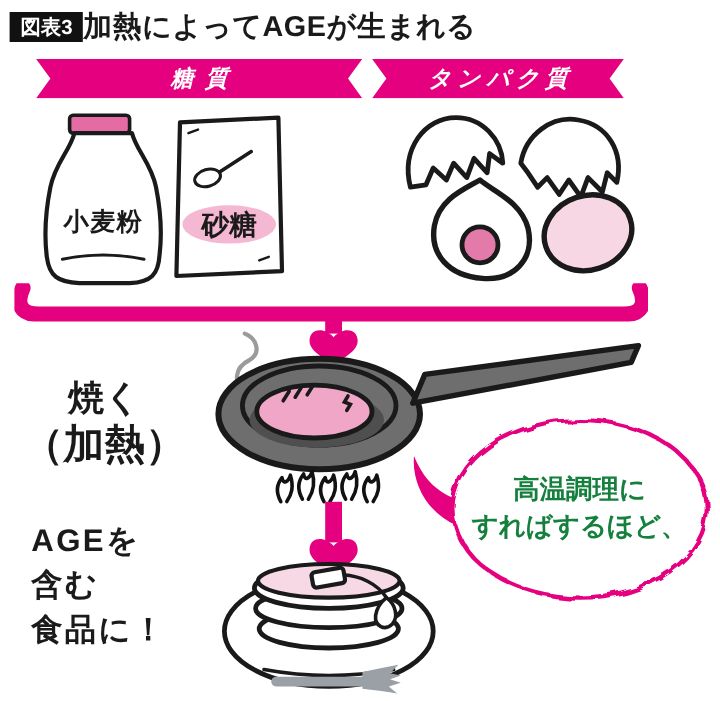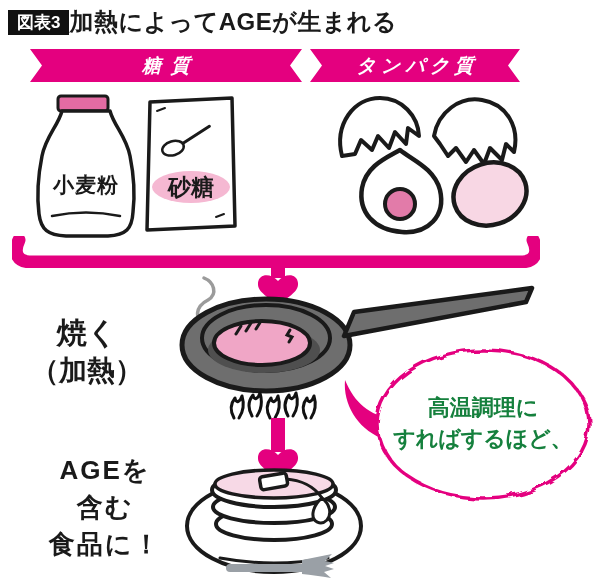--- a/index.html
+++ b/index.html
@@ -22,31 +22,31 @@
     font-style: italic;
   }
   .ribbon-sugar   { left:30px;  top:49px; width:272px; letter-spacing:10px; text-indent:10px; }
   .ribbon-protein { left:310px; top:49px; width:210px; letter-spacing:5px; text-indent:5px; }
 
   .svg-label { font-family:"Liberation Sans","DejaVu Sans",sans-serif; font-weight:700; fill:#1a1a1a; text-anchor:middle; }
 
   
   .heating-text { left:12px; top:314px; width:150px; text-align:center; font-weight:600; line-height:38px; }
   .heating-text .l1 { font-size:30px; }
-  .heating-text .l2 { font-size:28px; }
+  .heating-text .l2 { font-size:34px; }
 
   
   .bubble-text {
     left:383px; top:368px; width:200px; height:110px;
     display:flex; flex-direction:column; justify-content:center; align-items:center;
     color:#15803d; font-weight:700; font-size:22px; line-height:31px; text-align:center; white-space:nowrap;
   }
 
   
-  .result-text { left:26px; top:452px; width:158px; text-align:center; font-weight:600; font-size:26px; line-height:37px; letter-spacing:2px; }
+  .result-text { left:26px; top:432px; width:158px; font-weight:600; font-size:26px; line-height:37px; letter-spacing:2px; }
 </style>
 </head>
 <body>
 
 <div class="stage">
 
   <div class="abs title-row">
     <span class="badge">図表3</span>
     <h1 class="title-text">加熱によってAGEが生まれる</h1>
   </div>

